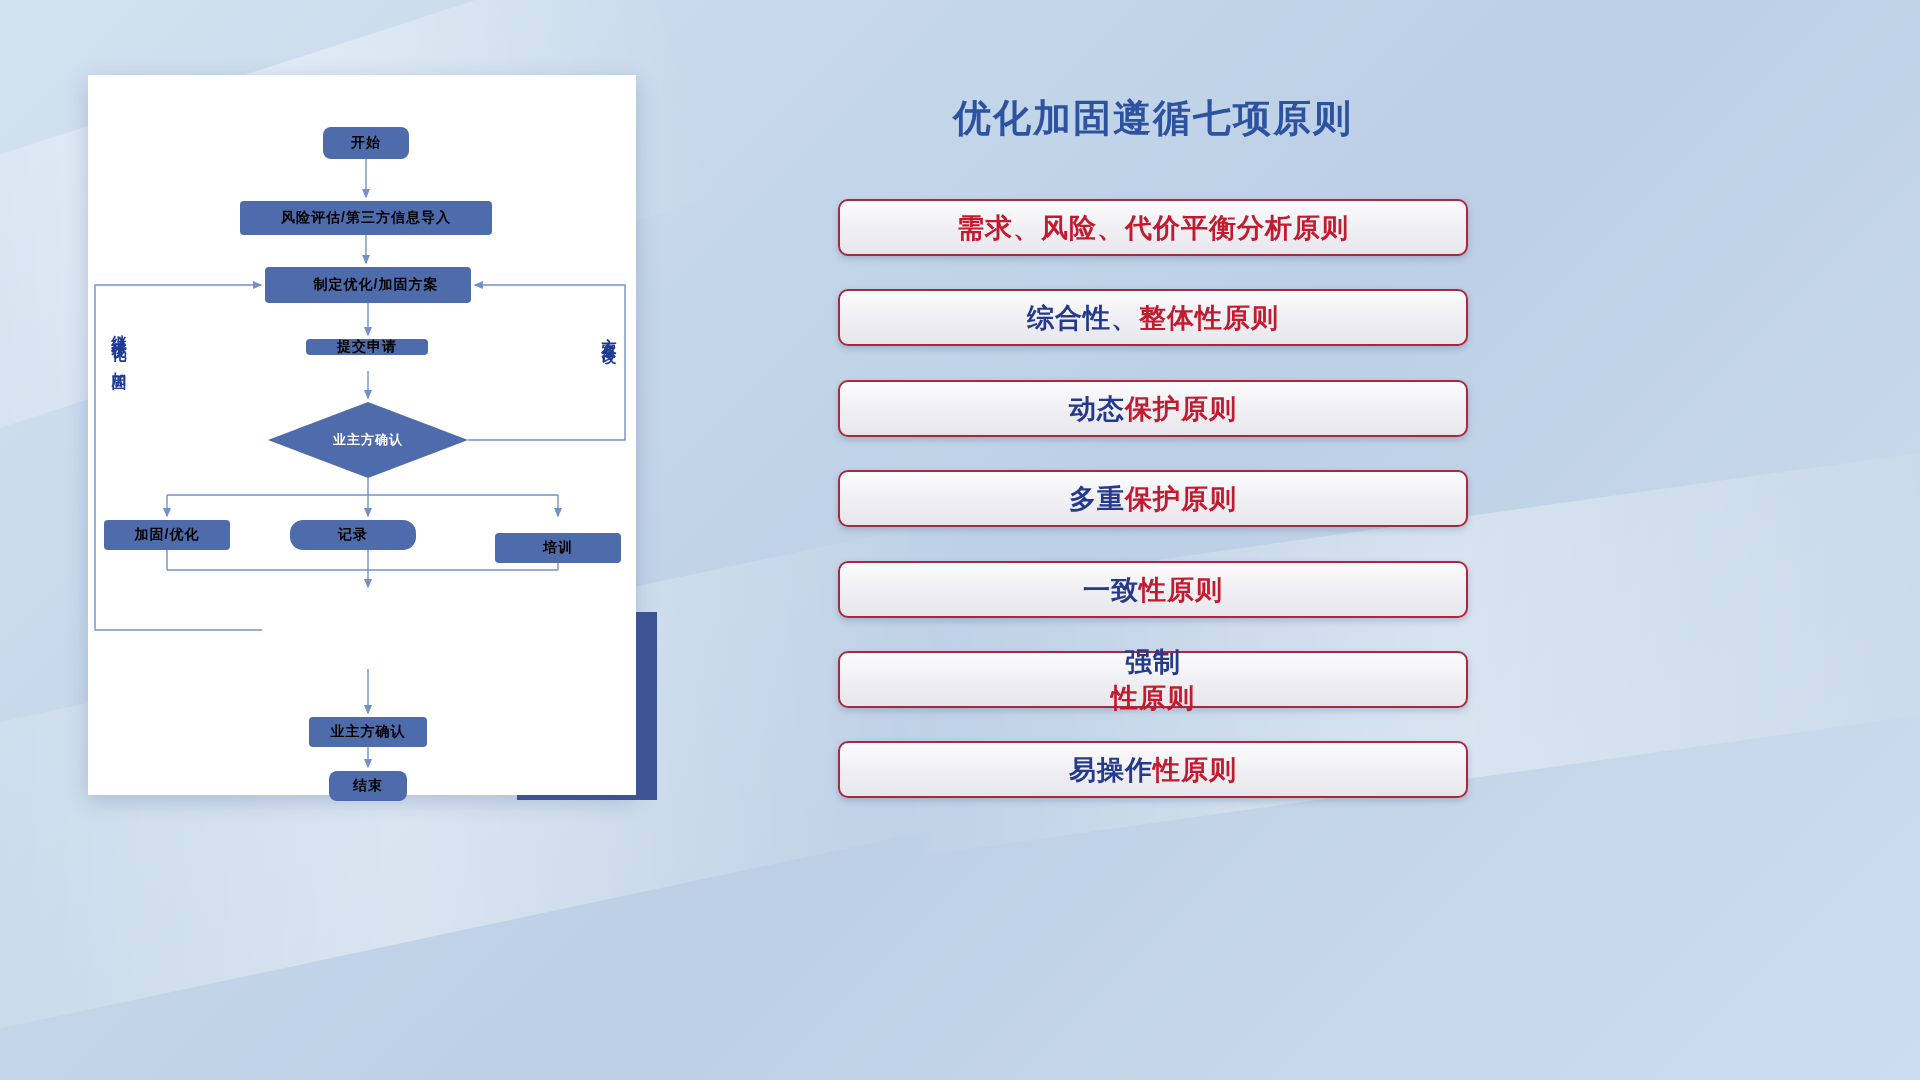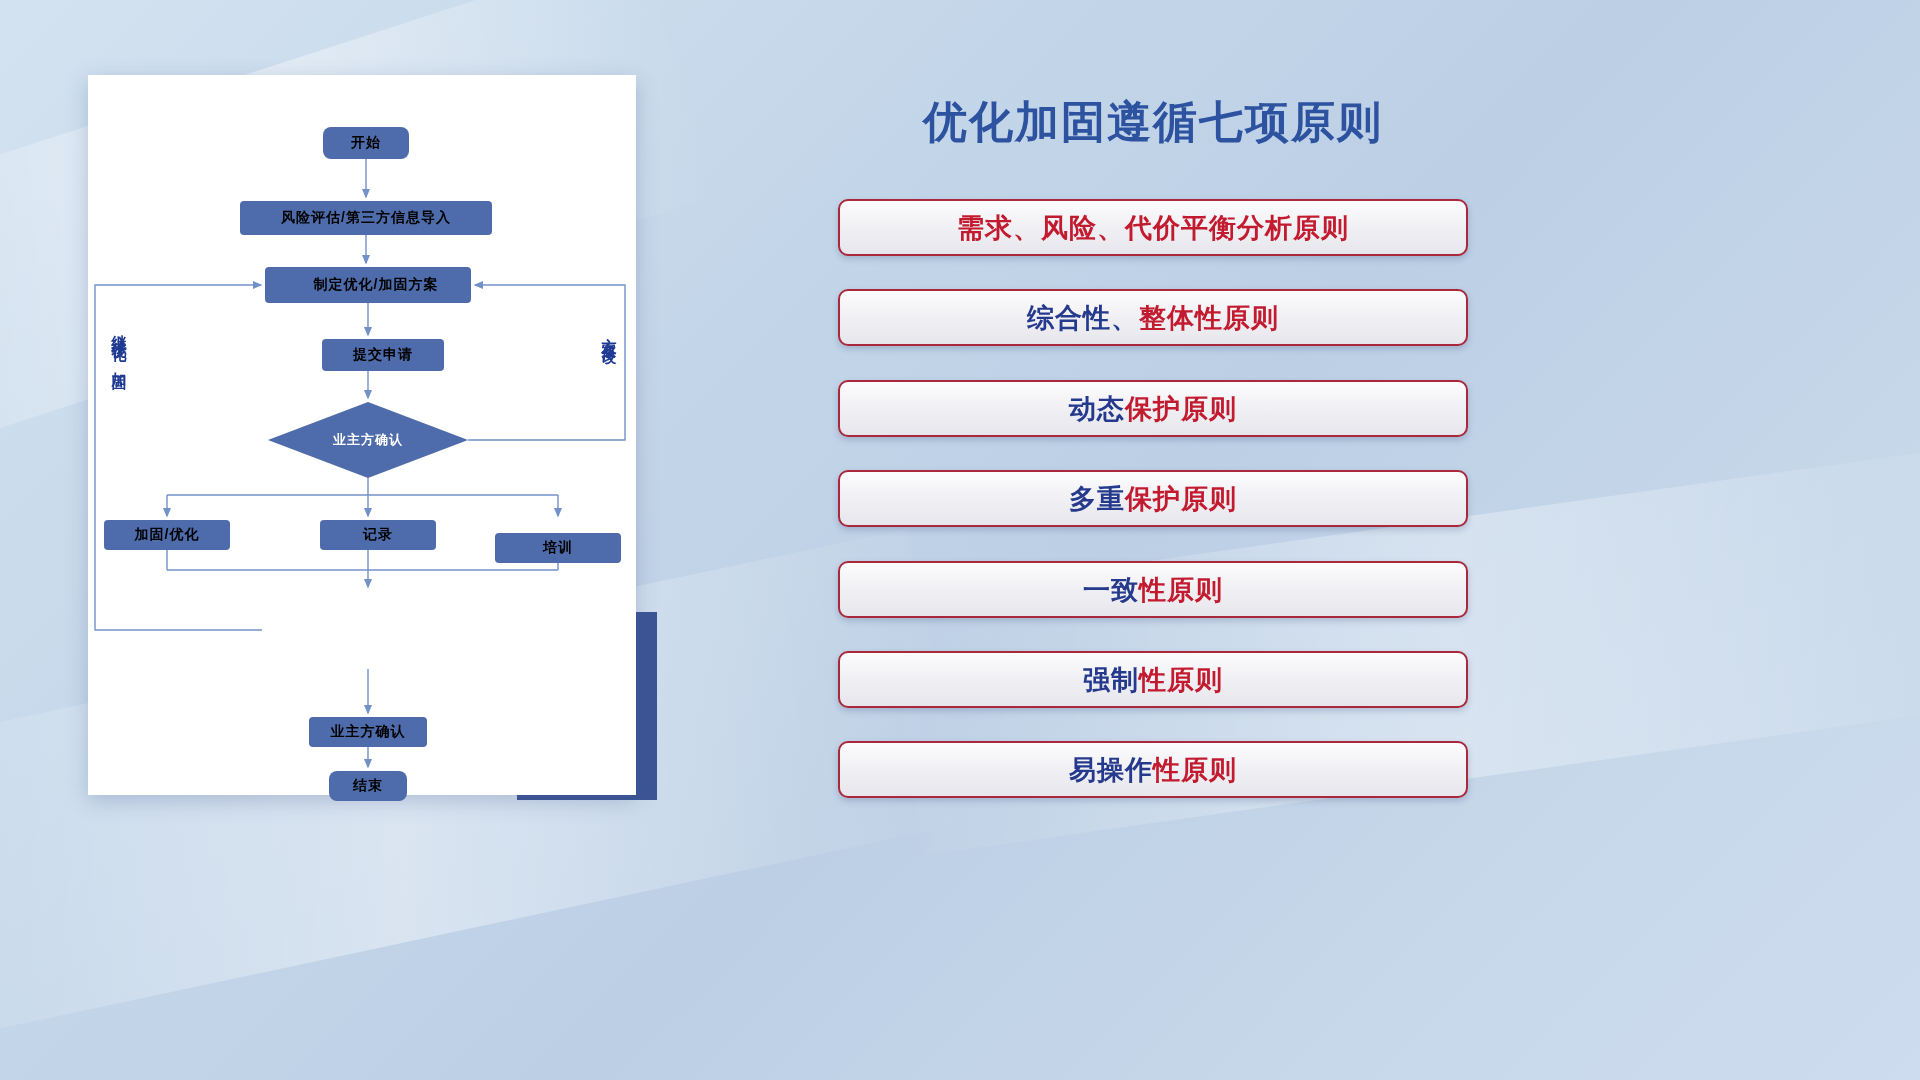--- a/index.html
+++ b/index.html
@@ -60,21 +60,21 @@
   .edge-label {
     position: absolute; z-index: 2;
     color: #1f3a93; font-weight: bold; font-size: 15px;
     writing-mode: vertical-lr; text-orientation: upright;
     letter-spacing: 4px; line-height: 1;
   }
 
   
   .panel-title {
     position: absolute; left: 808px; top: 93px; width: 690px;
-    text-align: center; font-size: 44px; font-weight: bold;
+    text-align: center; font-size: 38px; font-weight: bold;
     color: #2d52a0; letter-spacing: 2px; z-index: 2;
   }
   .pill {
     position: absolute; left: 838px; width: 630px; height: 57px;
     border: 2px solid #a9283c; border-radius: 10px;
     background: linear-gradient(180deg, #fcfcfe 0%, #efeff3 55%, #e6e6ec 100%);
     box-shadow: 0 3px 6px rgba(40, 60, 110, 0.22);
     display: flex; align-items: center; justify-content: center;
     font-size: 27px; font-weight: bold; letter-spacing: 1px;
     z-index: 2;
@@ -130,27 +130,27 @@
       <path d="M174,555 L7,555 L7,210 L173,210" marker-end="url(#arr)"></path>
     </g>
   </svg>
 
   <div class="fnode terminal" style="left:235px; top:52px;  width:86px;  height:32px;">开始</div>
 
   <div class="fnode" style="left:152px; top:126px; width:252px; height:34px;">风险评估/第三方信息导入</div>
 
   <div class="fnode" style="left:177px; top:192px; width:206px; height:36px;padding-left:16px;">制定优化/加固方案</div>
 
-  <div class="fnode" style="left:234px; top:264px; width:122px; height:32px;">提交申请</div>
+  <div class="fnode" style="left:218px; top:264px; width:122px; height:16px;">提交申请</div>
 
   <div class="fdiamond" style="left:180px; top:327px; width:200px; height:76px;">业主方确认</div>
 
   <div class="fnode" style="left:16px;  top:445px; width:126px; height:30px;">加固/优化</div>
 
-  <div class="fnode" style="left:232px; top:445px; width:116px; height:30px;">记录</div>
+  <div class="fnode" style="left:202px; top:445px; width:126px; height:30px;border-radius:13px;">记录</div>
 
   <div class="fnode" style="left:407px; top:458px; width:126px; height:30px;">培训</div>
 
 
   <div class="fnode" style="left:221px; top:642px; width:118px; height:30px;">业主方确认</div>
 
   <div class="fnode terminal" style="left:241px; top:696px; width:78px;  height:30px;">结束</div>
 
   <div class="edge-label" style="left:24px; top:248px; height:200px;">继续优化/加固</div>
 
@@ -177,21 +177,21 @@
 <div class="pill" style="top:470px;">
   <span class="seg-blue">多重</span>
   <span class="seg-red">保护原则</span>
 </div>
 
 <div class="pill" style="top:561px;">
   <span class="seg-blue">一致</span>
   <span class="seg-red">性原则</span>
 </div>
 
-<div class="pill" style="top:651px;">
+<div class="pill" style="top:651px;flex-direction:column;">
   <span class="seg-blue">强制</span>
   <span class="seg-red">性原则</span>
 </div>
 
 <div class="pill" style="top:741px;">
   <span class="seg-blue">易操作</span>
   <span class="seg-red">性原则</span>
 </div>
 
 </body></html>

